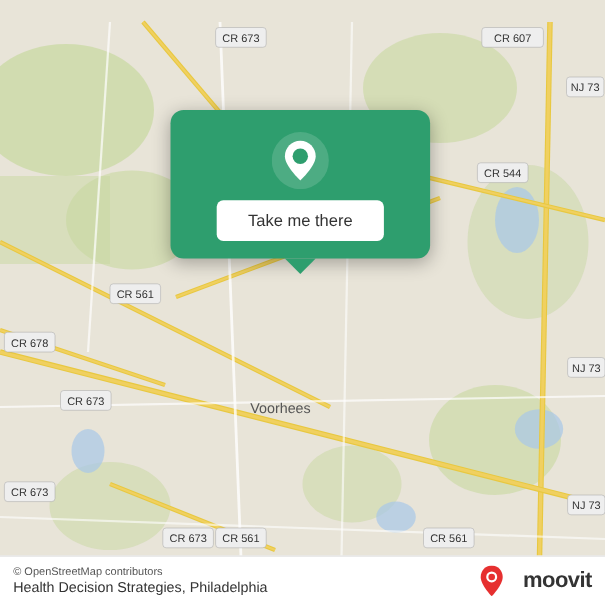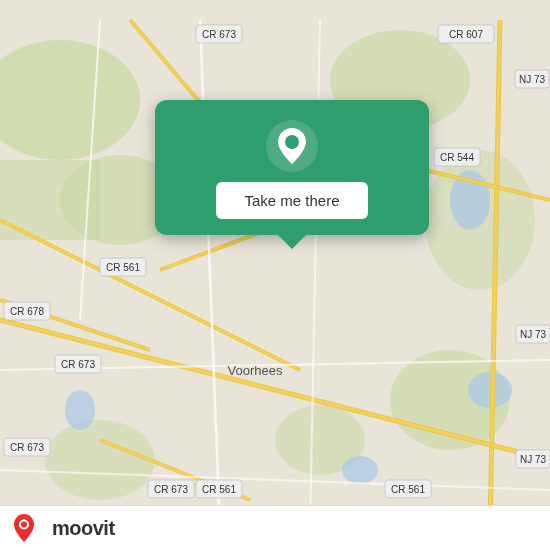--- a/index.html
+++ b/index.html
@@ -33,21 +33,21 @@
       inset: 0;
       width: 100%;
       height: 100%;
     }
 
     
     .popup-card {
       position: absolute;
       top: 100px;
       left: 155px;
-      width: 274px;
+      width: 236px;
       background: #2e9e6e;
       border-radius: 12px;
       padding: 20px 20px 16px 20px;
       display: flex;
       flex-direction: column;
       align-items: center;
       box-shadow: 0 4px 16px rgba(0,0,0,0.3);
       z-index: 10;
     }
 
@@ -232,20 +232,24 @@
     <svg class="pin-icon" viewBox="0 0 52 52">
       <circle cx="26" cy="26" r="26" fill="rgba(255,255,255,0.15)"></circle>
       <path d="M26 8 C18 8 12 14.5 12 22 C12 31 26 44 26 44 C26 44 40 31 40 22 C40 14.5 34 8 26 8Z" fill="white"></path>
       <circle cx="26" cy="22" r="7" fill="#2e9e6e"></circle>
     </svg>
 
     <button class="take-me-there-btn">Take me there</button>
   </div>
 
   <div class="bottom-bar">
+    <div class="bottom-left">
+      <span class="osm-credit">© OpenStreetMap contributors</span>
+      <span class="location-text">Health Decision Strategies, Philadelphia</span>
+    </div>
 
     <div class="moovit-logo">
 
       <svg class="moovit-pin" viewBox="0 0 24 28">
         <path d="M12 0 C6 0 2 5 2 10.5 C2 18 12 28 12 28 C12 28 22 18 22 10.5 C22 5 18 0 12 0Z" fill="#e63030"></path>
         <circle cx="12" cy="10.5" r="5" fill="white"></circle>
         <circle cx="12" cy="10.5" r="3" fill="#e63030"></circle>
       </svg>
       <span class="moovit-text">moovit</span>
     </div>

